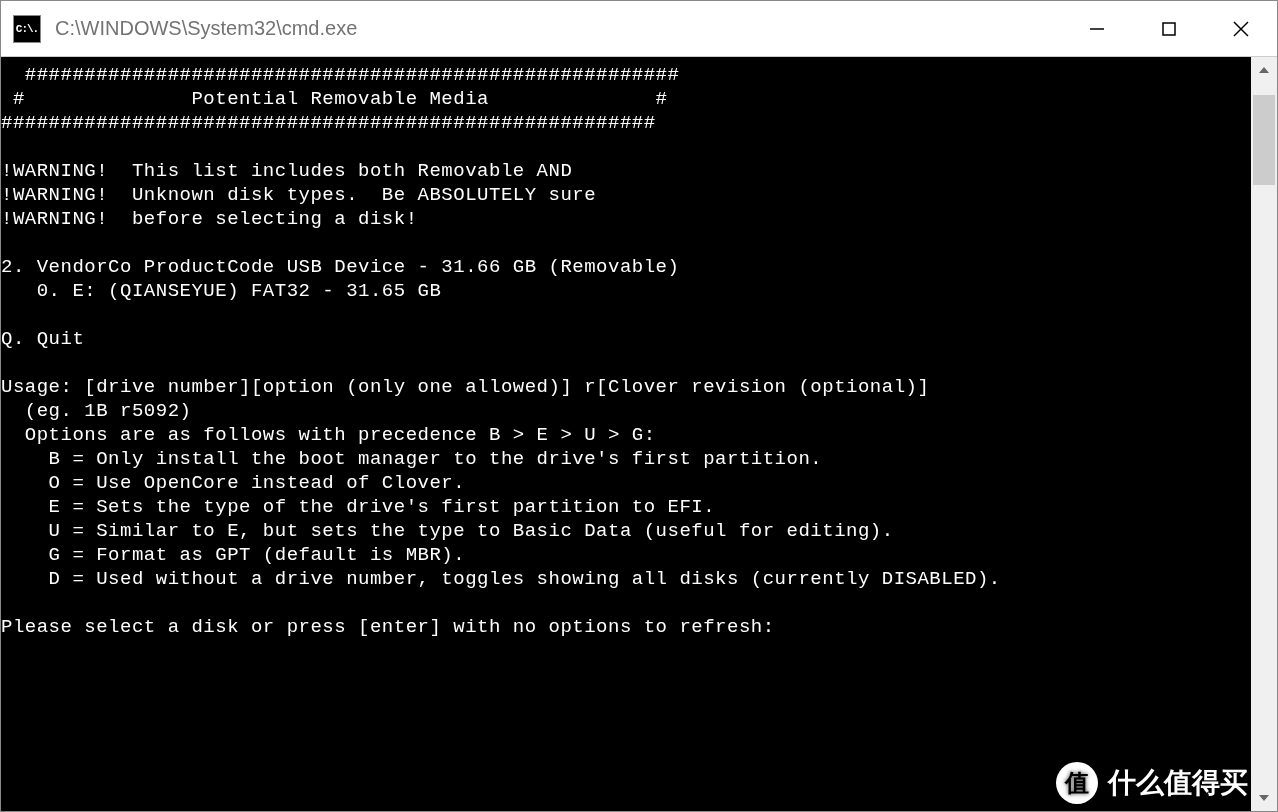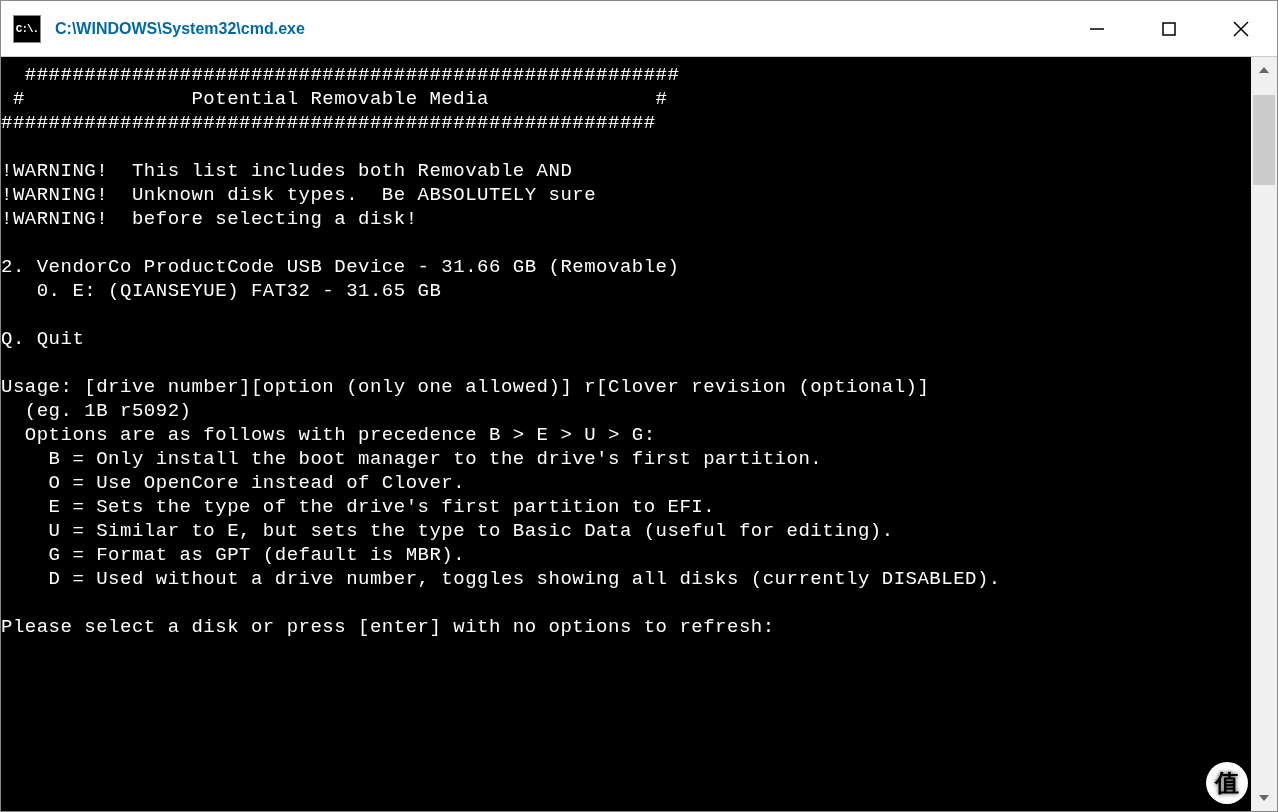--- a/index.html
+++ b/index.html
@@ -40,23 +40,23 @@
       align-items: center;
       justify-content: center;
       color: #fff;
       font-family: "Courier New", monospace;
       font-size: 11px;
       font-weight: bold;
       letter-spacing: -1px;
     }
     .title-text {
       flex: 1;
-      font-size: 16px;
-      color: #0369a1;
-      font-weight: 700;
+      font-size: 20px;
+      color: #737373;
+      font-weight: 400;
     }
     .window-controls {
       display: flex;
       height: 100%;
     }
     .win-btn {
       width: 72px;
       height: 100%;
       display: flex;
       align-items: center;
@@ -213,13 +213,14 @@
         <svg width="10" height="6" viewBox="0 0 10 6">
             <path d="M0 0 L5 6 L10 0 Z" fill="#666"></path>
           </svg>
       </div>
     </div>
   </div>
 </div>
 
 <div class="watermark">
   <div class="watermark-badge">值</div>
+  <span>什么值得买</span>
 </div>
 
 </body></html>

